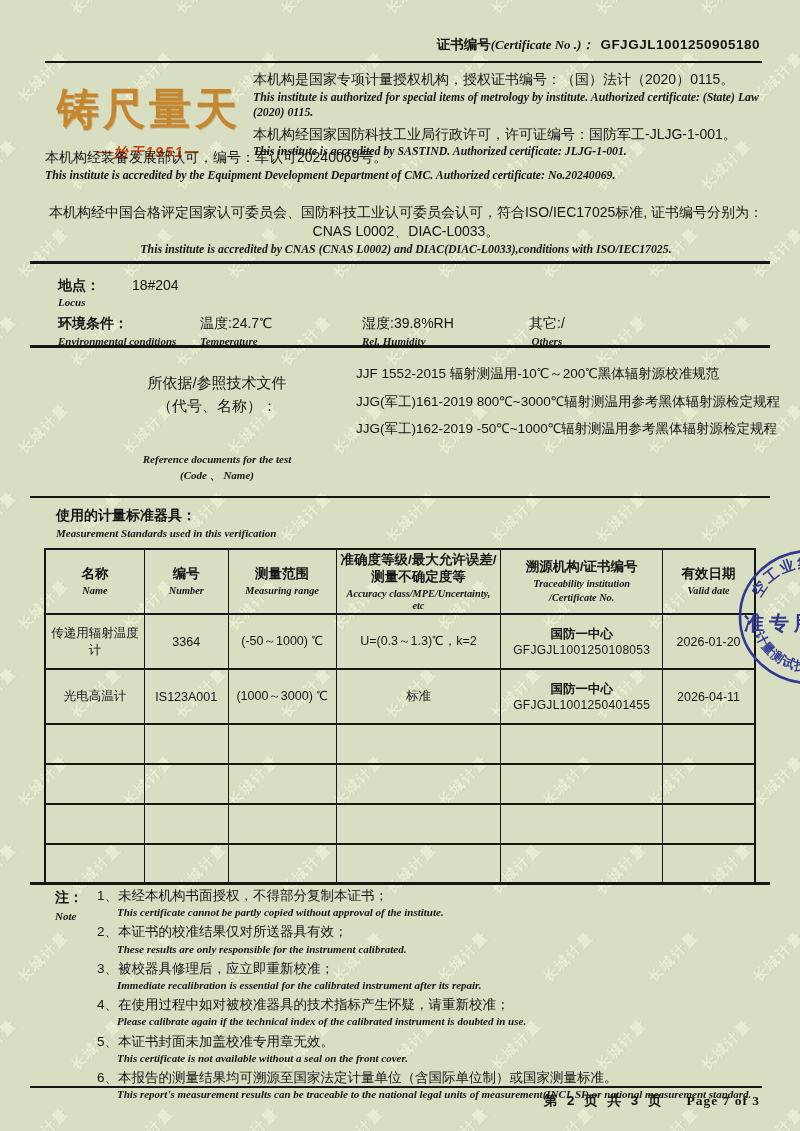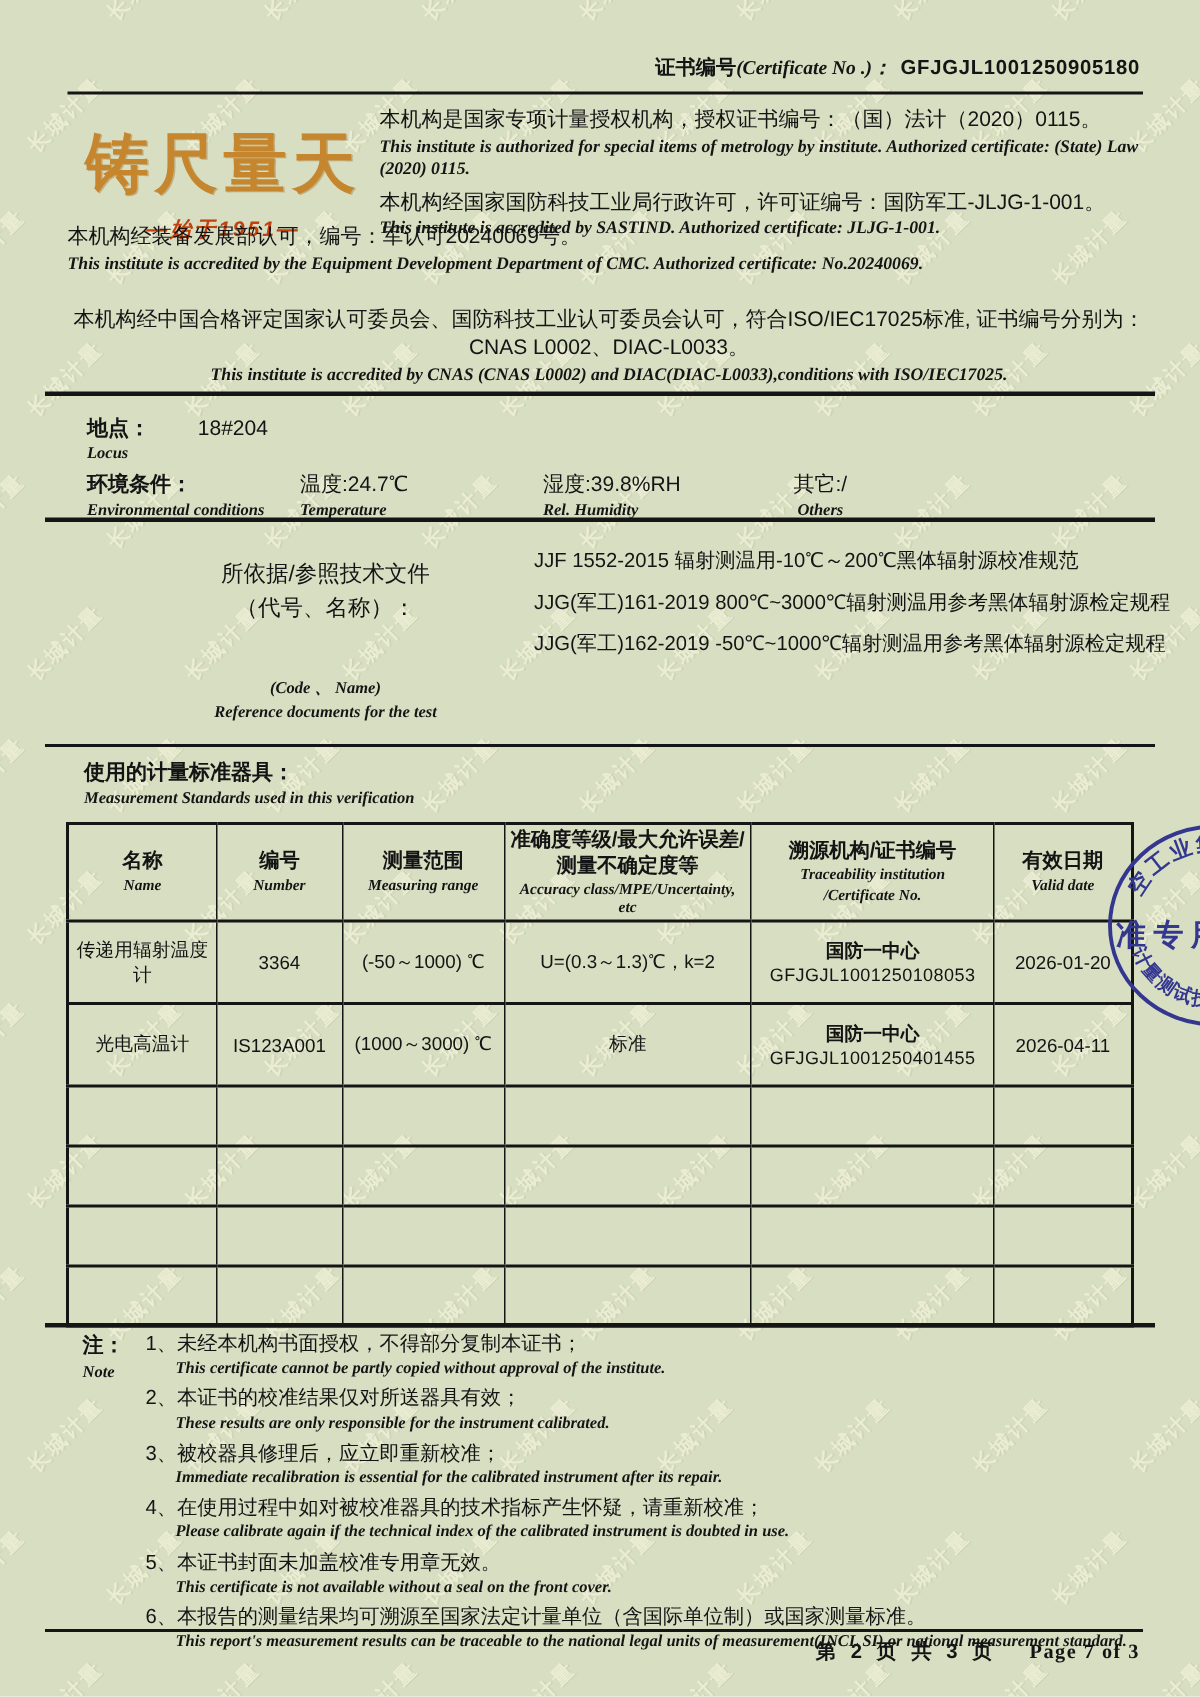--- a/index.html
+++ b/index.html
@@ -289,22 +289,22 @@
   <div class="abs ref-label zh">
     <div>所依据/参照技术文件</div>
     <div>（代号、名称）：</div>
   </div>
   <div class="abs ref-list zh">
     <div>JJF 1552-2015  辐射测温用-10℃～200℃黑体辐射源校准规范</div>
     <div>JJG(军工)161-2019  800℃~3000℃辐射测温用参考黑体辐射源检定规程</div>
     <div>JJG(军工)162-2019  -50℃~1000℃辐射测温用参考黑体辐射源检定规程</div>
   </div>
   <div class="abs ref-en en">
+    <div>Reference documents for the test</div>
     <div>(Code 、 Name)</div>
-    <div>Reference documents for the test</div>
   </div>
 
   <div class="rule" style="top:496px;left:30px;right:30px;height:2px;"></div>
 
   <div class="abs std-head">
     <span class="zh">使用的计量标准器具：</span>
     <span class="en">Measurement Standards used in this verification</span>
   </div>
 
   <table class="std">

